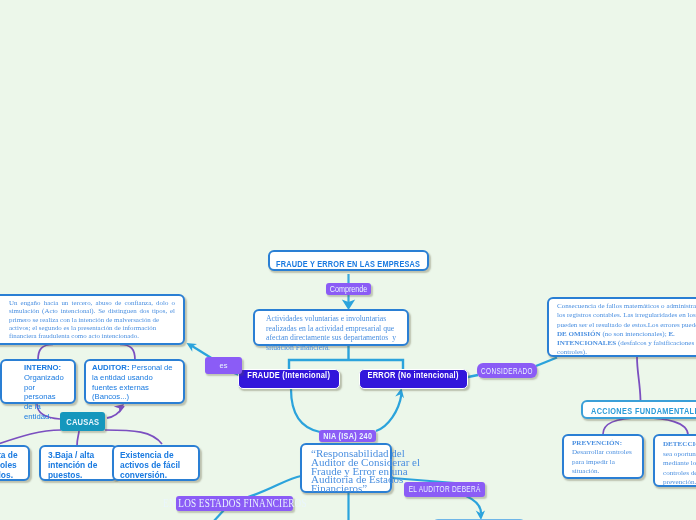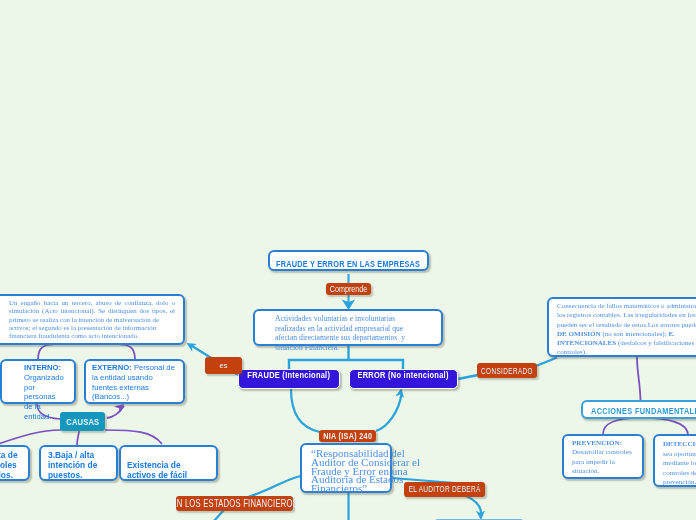--- a/index.html
+++ b/index.html
@@ -9,21 +9,21 @@
   svg.links{position:absolute;left:0;top:0;width:696px;height:520px;overflow:visible;}
   .node{position:absolute;box-sizing:border-box;z-index:3;}
 
   
   .card{background:#ffffff;border:2px solid #2a7fd4;border-radius:6px;
         box-shadow:1.5px 2px 1.5px rgba(90,85,55,0.33);}
   .card-serif{font-family:"Liberation Serif",serif;color:#4a8fe0;}
   .card-sans{font-family:"Liberation Sans",sans-serif;color:#1a7ae0;font-weight:bold;}
 
   
-  .pill{background:#c2410c;color:#eaf6fd;border-radius:3px;
+  .pill{background:#8b5cf6;color:#eaf6fd;border-radius:3px;
         font-family:"Liberation Sans",sans-serif;white-space:nowrap;
         display:flex;align-items:center;justify-content:center;
         box-shadow:1.5px 2px 1.5px rgba(90,85,55,0.3);}
   .pill-teal{background:#1597bd;font-weight:bold;}
 
   
   .vnode{background:#3216db;color:#ffffff;border:1.6px solid #ffffff;border-radius:5px;
          font-family:"Liberation Sans",sans-serif;font-weight:bold;
          display:flex;align-items:flex-start;justify-content:center;
          box-shadow:1.5px 2px 1.5px rgba(90,85,55,0.35);}
@@ -83,28 +83,28 @@
   </svg>
 
   <div class="node card ctr" style="left:268px;top:250px;width:161px;height:21px;">
     <span class="card-sans cond" style="font-size:9.2px;letter-spacing:0.25px;white-space:nowrap;">FRAUDE Y ERROR EN LAS EMPRESAS</span>
   </div>
 
   <div class="node pill" style="left:326px;top:283px;width:45px;height:12px;font-size:9px;">
     <span class="cond">Comprende</span>
   </div>
 
-  <div class="node card" style="left:253px;top:309px;width:190px;height:37px;padding:3px 20px;">
+  <div class="node card" style="left:253px;top:309px;width:156px;height:37px;padding:3px 11px;">
     <div class="card-serif" style="font-size:7.7px;line-height:9.5px;white-space:pre-wrap;">Actividades voluntarias e involuntarias realizadas en la actividad empresarial que afectan directamente sus departamentos  y situación Financiera.</div>
   </div>
 
   <div class="node vnode" style="left:238px;top:369px;width:102px;height:20px;font-size:9.3px;">
     <span class="cond" style="letter-spacing:0.35px;white-space:nowrap;">FRAUDE (Intencional)</span>
   </div>
-  <div class="node vnode" style="left:349px;top:369px;width:109px;height:20px;font-size:9.3px;">
+  <div class="node vnode" style="left:359px;top:369px;width:109px;height:20px;font-size:9.3px;">
     <span class="cond" style="letter-spacing:0.35px;white-space:nowrap;">ERROR (No intencional)</span>
   </div>
 
   <div class="node card" style="left:-14px;top:294px;width:199px;height:51px;padding:3px 8px 0 21px;">
     <div class="card-serif" style="font-size:6.9px;line-height:8.25px;">
       <div style="text-align:justify;text-align-last:justify;">Un engaño hacia un tercero, abuso de confianza,  dolo o</div>
       <div style="text-align:justify;text-align-last:justify;">simulación (Acto intencional). Se distinguen dos tipos, el</div>
       <div>primero se realiza con la intención de malversación de</div>
       <div>activos; el segundo es la presentación de información</div>
       <div>financiera fraudulenta como acto intencionado.</div>
@@ -112,21 +112,21 @@
   </div>
 
   <div class="node card" style="left:0px;top:359px;width:76px;height:45px;padding:2px 22px;">
     <div class="card-sans" style="font-size:7.7px;line-height:9.8px;font-weight:bold;">
       <span>INTERNO:</span>
       <span style="font-weight:normal;">Organizado por personas de la entidad.</span>
     </div>
   </div>
   <div class="node card" style="left:84px;top:359px;width:101px;height:45px;padding:2px 6px;">
     <div class="card-sans" style="font-size:7.7px;line-height:9.8px;font-weight:bold;">
-      <span>EXTERNO:</span>
+      <span>AUDITOR:</span>
       <span style="font-weight:normal;">Personal de la entidad usando fuentes externas (Bancos...)</span>
     </div>
   </div>
 
   <div class="node pill pill-teal" style="left:60px;top:412px;width:45px;height:19px;font-size:8.6px;letter-spacing:0.2px;">
     <span style="display:inline-block;transform:scaleX(0.88);">CAUSAS</span>
   </div>
 
   <div class="node card" style="left:-30px;top:445px;width:60px;height:36px;padding:3px 7px;overflow:hidden;">
     <div class="card-sans" style="font-size:8.4px;line-height:10px;white-space:nowrap;">
@@ -135,33 +135,33 @@
       <div>o malos.</div>
     </div>
   </div>
   <div class="node card" style="left:39px;top:445px;width:79px;height:36px;padding:3px 7px;overflow:hidden;">
     <div class="card-sans" style="font-size:8.4px;line-height:10px;white-space:nowrap;">
       <div>3.Baja / alta</div>
       <div>intención de</div>
       <div>puestos.</div>
     </div>
   </div>
-  <div class="node card" style="left:119px;top:445px;width:99px;height:36px;padding:13px 6px;overflow:hidden;">
+  <div class="node card" style="left:112px;top:445px;width:88px;height:36px;padding:3px 6px;overflow:hidden;">
     <div class="card-sans" style="font-size:8.4px;line-height:10px;white-space:nowrap;">
       <div>Existencia de</div>
       <div>activos de fácil</div>
       <div>conversión.</div>
     </div>
   </div>
 
   <div class="node pill" style="left:205px;top:357px;width:37px;height:17px;font-size:7.5px;">
     <span>es</span>
   </div>
 
-  <div class="node pill" style="left:477px;top:363px;width:60px;height:15px;font-size:8.6px;letter-spacing:0.55px;">
+  <div class="node pill" style="left:477px;top:363px;width:60px;height:15px;font-size:8.6px;letter-spacing:0.55px;border-radius:6px;">
     <span style="display:inline-block;transform:scaleX(0.74);">CONSIDERADO</span>
   </div>
 
   <div class="node card" style="left:547px;top:297px;width:190px;height:60px;padding:3px 8px;">
     <div class="card-serif" style="font-size:7.05px;line-height:9.3px;white-space:nowrap;">
       <div><span>Consecuencia de fallos matemáticos o administrativos en</span></div>
       <div><span>los registros contables. Las irregularidades en los registros</span></div>
       <div><span>pueden ser el resultado de estos.Los errores pueden ser:</span></div>
       <div><span style="font-weight:bold;margin-top:36px;">DE OMISIÓN</span><span> (no son intencionales); </span><span style="font-weight:bold;">E.</span></div>
       <div><span style="font-weight:bold;">INTENCIONALES</span><span> (desfalcos y falsificaciones de</span></div>
@@ -197,21 +197,21 @@
   <div class="node card" style="left:300px;top:443px;width:92px;height:50px;padding:4px 9px;">
     <div class="card-serif" style="font-size:11px;line-height:8.8px;white-space:nowrap;">
       <div>“Responsabilidad del</div>
       <div>Auditor de Considerar el</div>
       <div>Fraude y Error en una</div>
       <div>Auditoría de Estados</div>
       <div>Financieros”</div>
     </div>
   </div>
 
-  <div class="node pill" style="left:176px;top:496px;width:117px;height:15px;font-size:10px;letter-spacing:0.3px;">
+  <div class="node pill" style="left:176px;top:496px;width:117px;height:15px;font-size:12px;letter-spacing:0.3px;font-family:Liberation Serif, serif;">
     <span style="display:inline-block;transform:scaleX(0.765);">EN LOS ESTADOS FINANCIEROS</span>
   </div>
   <div class="node pill" style="left:404px;top:482px;width:81px;height:14.5px;font-size:8.8px;letter-spacing:0.4px;">
     <span style="display:inline-block;transform:scaleX(0.74);">EL AUDITOR DEBERÁ</span>
   </div>
 
   <div class="node card" style="left:432px;top:519px;width:94px;height:40px;border-width:1.4px;border-color:#6fb6e8;"></div>
 </div>
 
 </body></html>

